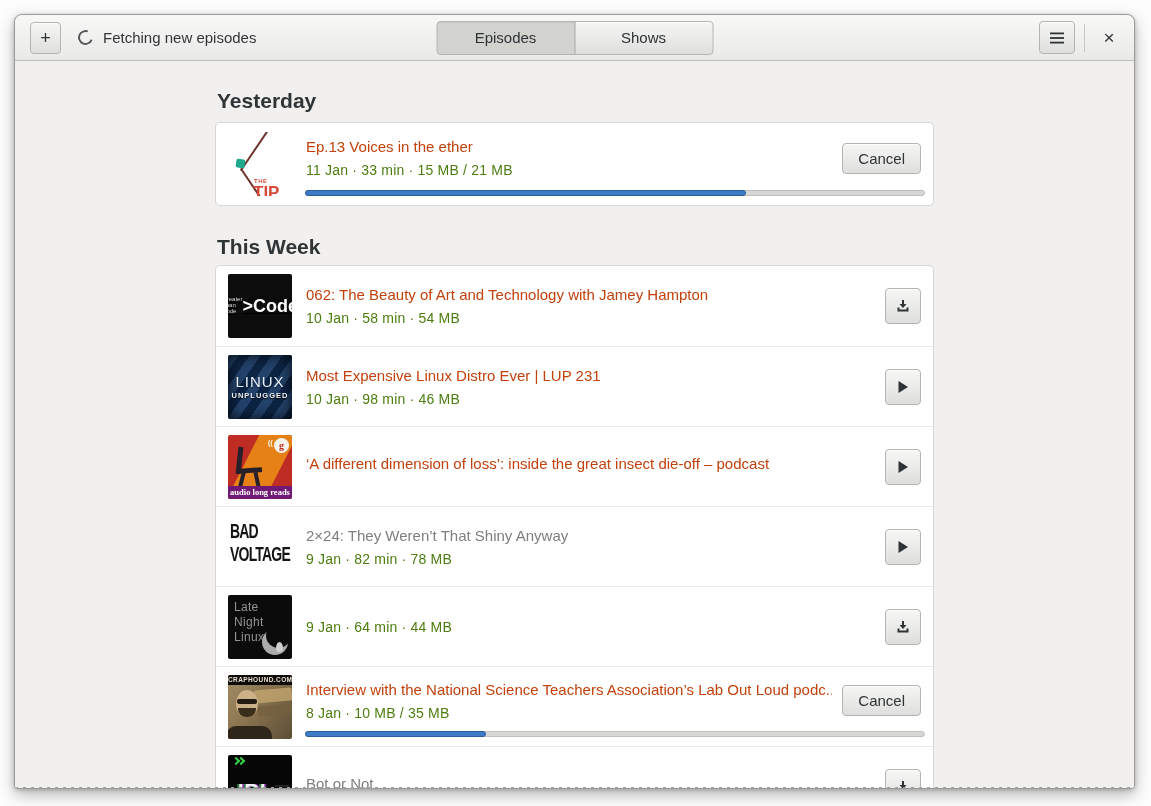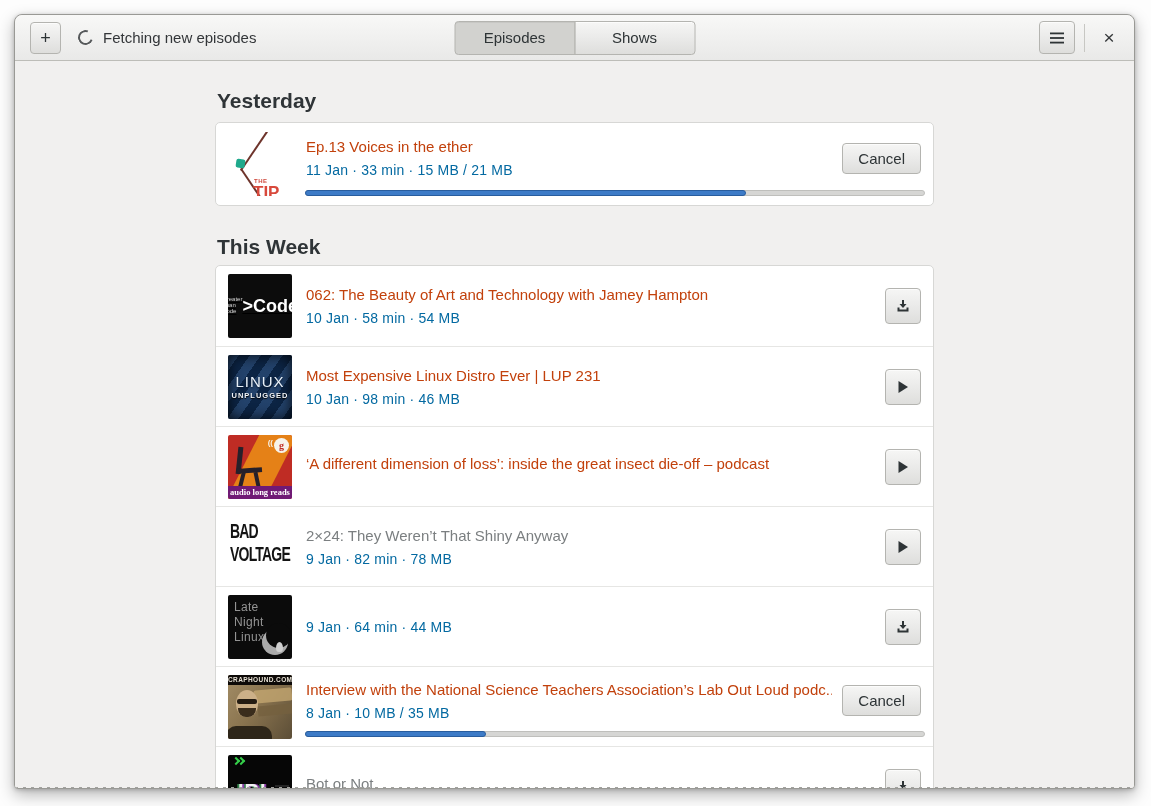--- a/index.html
+++ b/index.html
@@ -39,21 +39,21 @@
   }
   .add-btn { width:31px; height:32px; margin-left:5px; font-size:18px; line-height:1; }
   .spinner {
     width:15px; height:15px; margin-left:17px; border-radius:50%;
     border:2px solid #55585a; border-right-color:transparent;
     transform:rotate(-25deg);
   }
   .status-text { margin-left:10px; font-size:15px; color:#333639; }
 
   .switcher { position:absolute; left:50%; top:50%; transform:translate(-50%,-50%); display:flex; }
-  .toggle { width:121px; height:34px; }
+  .toggle { width:139px; height:34px; }
   .toggle:first-child { border-radius:4px 0 0 4px; }
   .toggle:last-child  { border-radius:0 4px 4px 0; margin-left:-1px; }
   .toggle.active {
     background:#d2d2cf; box-shadow:inset 0 1px rgba(0,0,0,.05);
   }
 
   .hb-right { margin-left:auto; display:flex; align-items:center; }
   .menu-btn { width:36px; height:33px; display:flex; align-items:center; justify-content:center; }
   .hb-sep { width:1px; height:28px; background:#c7c7c3; margin:0 9px; }
   .close-btn {
@@ -90,21 +90,21 @@
   .cover {
     width:64px; height:64px; flex:none; margin-right:14px;
     border-radius:2px; position:relative; overflow:hidden;
   }
   .info { flex:1; min-width:0; padding-right:10px; }
   .ep-title {
     font-size:15px; color:#c2410c; margin-bottom:7px;
     white-space:nowrap; overflow:hidden;
   }
   .row.played .ep-title { color:#7b7f81; }
-  .ep-meta { font-size:14px; color:#0369a1; letter-spacing:.2px; }
+  .ep-meta { font-size:14px; color:#4d7c0f; letter-spacing:.2px; }
   .row.has-progress .info { margin-bottom:12px; }
 
   .action { flex:none; display:flex; align-items:center; }
   .row.has-progress .action { margin-bottom:12px; }
   .text-btn { height:31px; padding:0 15px; min-width:76px; }
   .icon-btn { width:36px; height:36px; display:flex; align-items:center; justify-content:center; }
   .icon-btn svg { display:block; }
 
   .progress {
     position:absolute; left:89px; right:8px; bottom:9px; height:6px;

